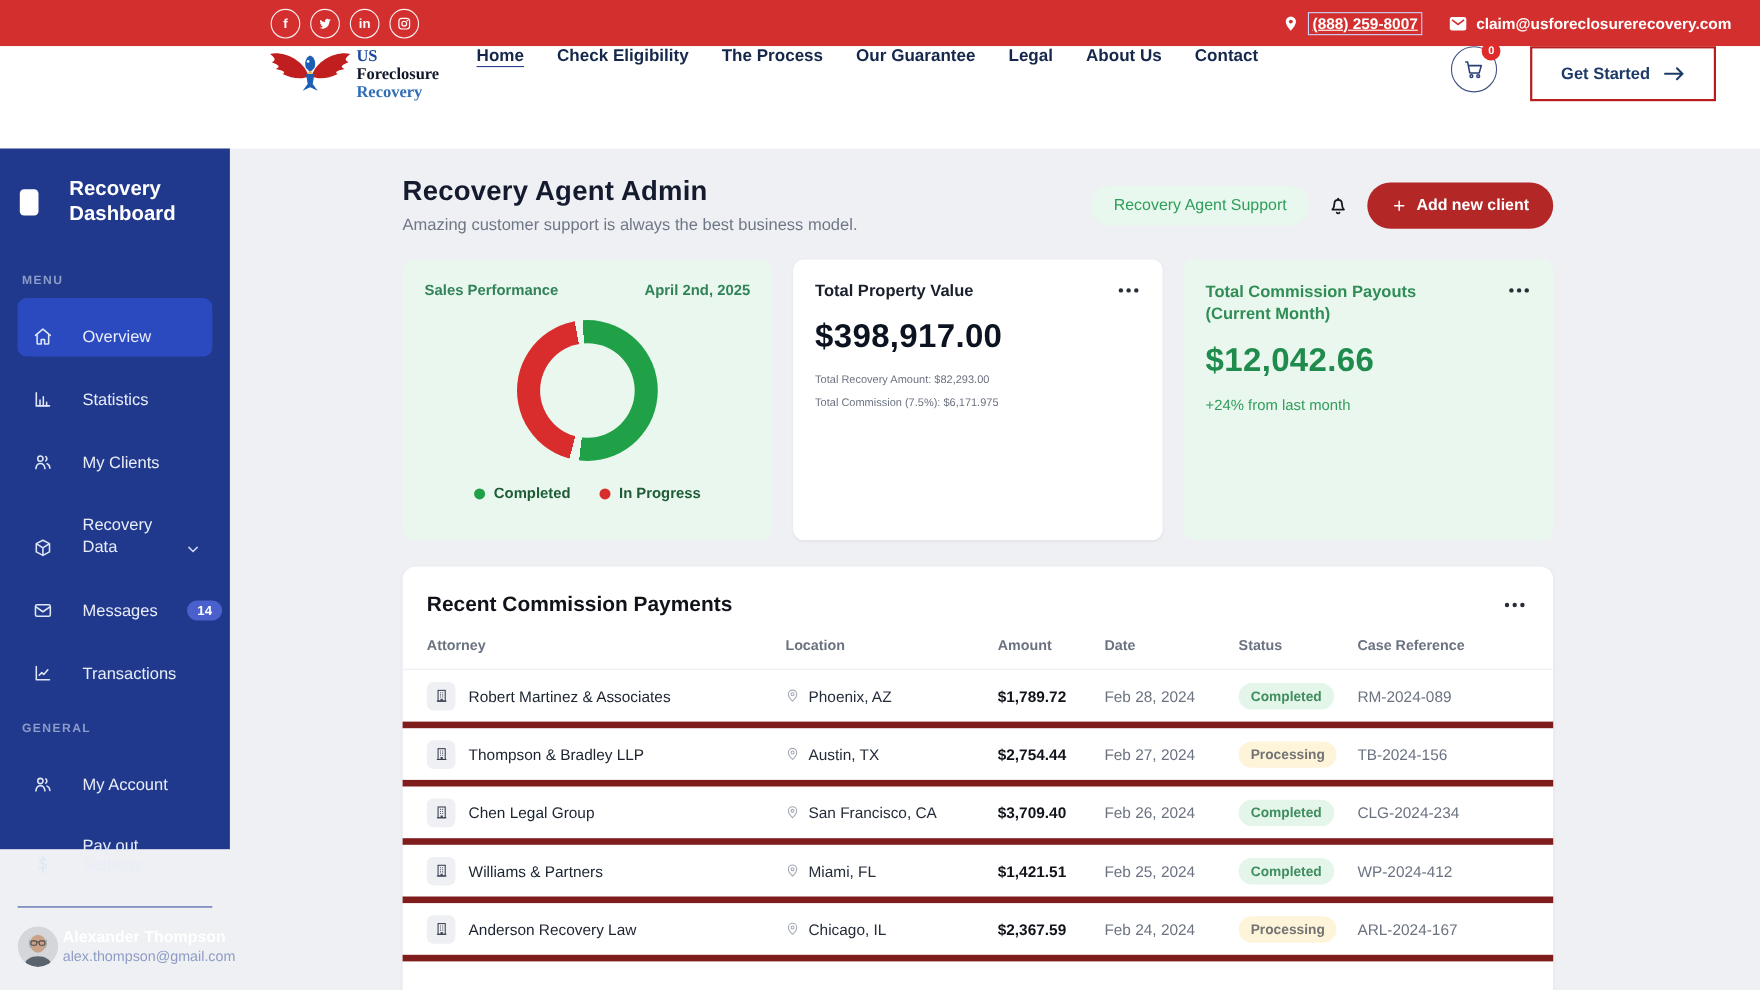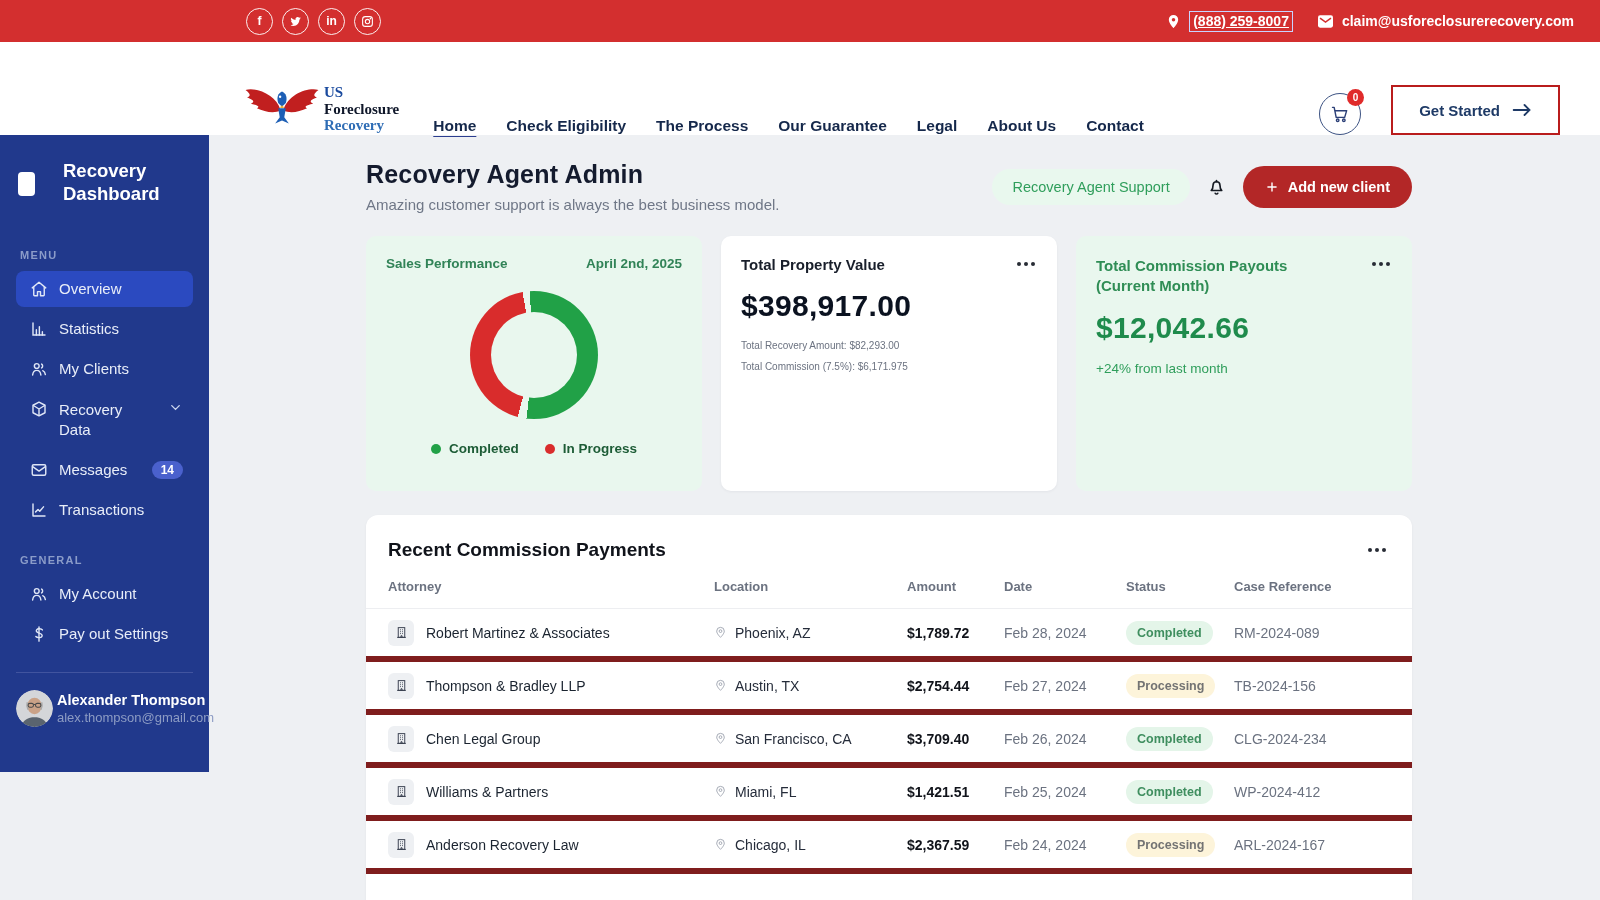--- a/index.html
+++ b/index.html
@@ -10,39 +10,39 @@
   
   .topbar{height:42px;background:#d32f2f;display:flex;align-items:center;padding:0 26px 0 246px;color:#fff}
   .social{display:flex;gap:9px}
   .soc{width:27px;height:27px;border:1.5px solid rgba(255,255,255,.92);border-radius:50%;display:flex;align-items:center;justify-content:center;cursor:pointer}
   .soc .ltr{font-size:12px;font-weight:700;color:#fff;font-family:"Liberation Sans",sans-serif}
   .topbar-right{margin-left:auto;display:flex;align-items:center;gap:24px;font-size:14px;font-weight:700}
   .tb-link{display:flex;align-items:center;gap:8px;cursor:pointer}
   .phone-num{text-decoration:underline;border:1px solid #c9d4ff;padding:0 3px;line-height:19px}
 
   
-  .header{height:93px;background:#fff;display:flex;align-items:flex-end;padding:0 40px 0 244px}
+  .header{height:93px;background:#fff;display:flex;align-items:flex-start;padding:0 40px 0 244px}
   .logo{display:flex;align-items:center;gap:4px;margin-right:34px;cursor:pointer}
   .logo-text{font-family:"Liberation Serif",serif;font-weight:700;font-size:15px;line-height:1.1}
   .lt1{color:#1a4a9e}.lt2{color:#0f172a}.lt3{color:#2f6db5}
   .nav{display:flex;gap:30px;font-size:15.5px;font-weight:600;color:#15284b}
   .nav-item{cursor:pointer;white-space:nowrap}
   .nav-item.active{text-decoration:underline;text-underline-offset:5px;text-decoration-color:#2b3d8f}
   .cart{margin-left:auto;position:relative;width:42px;height:42px;border:1.5px solid #3d5383;border-radius:50%;display:flex;align-items:center;justify-content:center;cursor:pointer}
   .cart-badge{position:absolute;top:-5px;right:-4px;background:#e02b2b;color:#fff;font-size:10px;font-weight:700;width:17px;height:17px;border-radius:50%;display:flex;align-items:center;justify-content:center}
   .cta{margin-left:30px;border:2px solid #b91c1c;color:#1e3a66;background:#fff;font-weight:700;font-size:15px;padding:0 26px;height:50px;display:flex;align-items:center;gap:12px;cursor:pointer;font-family:inherit}
 
   
   .app{display:flex;height:765px;align-items:flex-start}
   .sidebar{width:209px;min-width:209px;background:#21398c;height:637px;color:#e8edf8;padding-top:20px;position:relative}
   .brand{display:flex;gap:28px;padding:4px 18px 0 18px;font-size:18.5px;font-weight:800;color:#fff;line-height:1.25;align-items:center}
   .brand-square{width:17px;height:24px;background:#fff;border-radius:4px;margin-top:3px;flex:none}
   .section-label{font-size:11px;color:#8b9cc9;letter-spacing:1.3px;font-weight:700;padding:0 20px;margin:44px 0 10px}
   .section-label.g{margin-top:26px}
-  .side-item{display:flex;align-items:flex-start;gap:11px;padding:9px 10px 9px 14px;margin:4px 16px;border-radius:8px;font-size:15px;cursor:pointer;color:#e8edf8}
+  .side-item{display:flex;align-items:flex-end;gap:27px;padding:26px 10px 9px 14px;margin:4px 16px;border-radius:8px;font-size:15px;cursor:pointer;color:#e8edf8}
   .side-item.active{background:#2b4ac0}
   .side-item .ic{width:18px;height:18px;color:#dfe6f6;flex:none}
   .side-item .ic svg{width:18px;height:18px}
   .lbl.wrap{width:84px;line-height:1.3}
   .side-badge{margin-left:auto;background:#4a61cd;color:#fff;font-size:12px;font-weight:600;padding:2px 9px;border-radius:10px}
   .chev{margin-left:auto;color:#cdd7f0}
   .side-divider{border-top:1px solid #41549f;margin:20px 16px 0}
   .profile{display:flex;gap:4px;padding:17px 0 0 16px;align-items:center;cursor:pointer}
   .avatar{width:37px;height:37px;border-radius:50%;overflow:hidden;flex:none}
   .pname{font-size:14.5px;color:#fff;font-weight:600}

